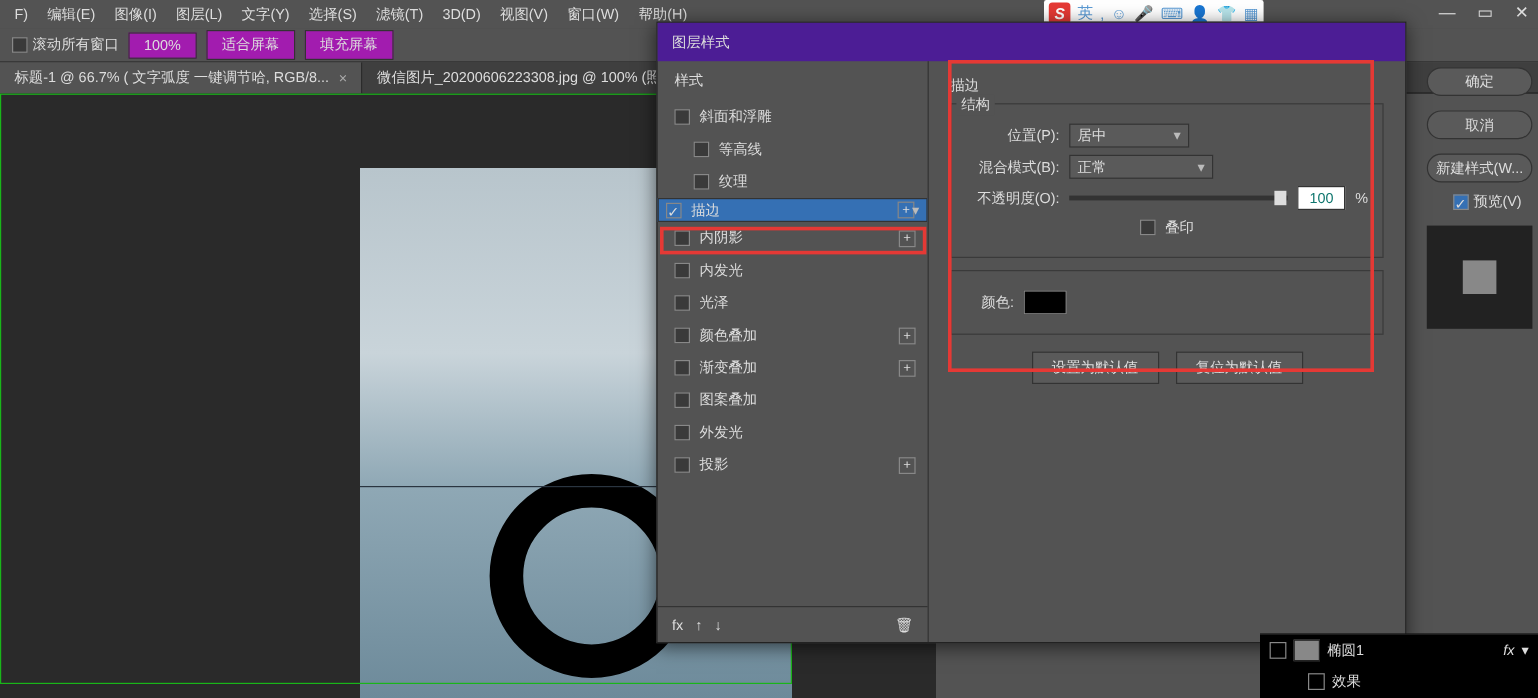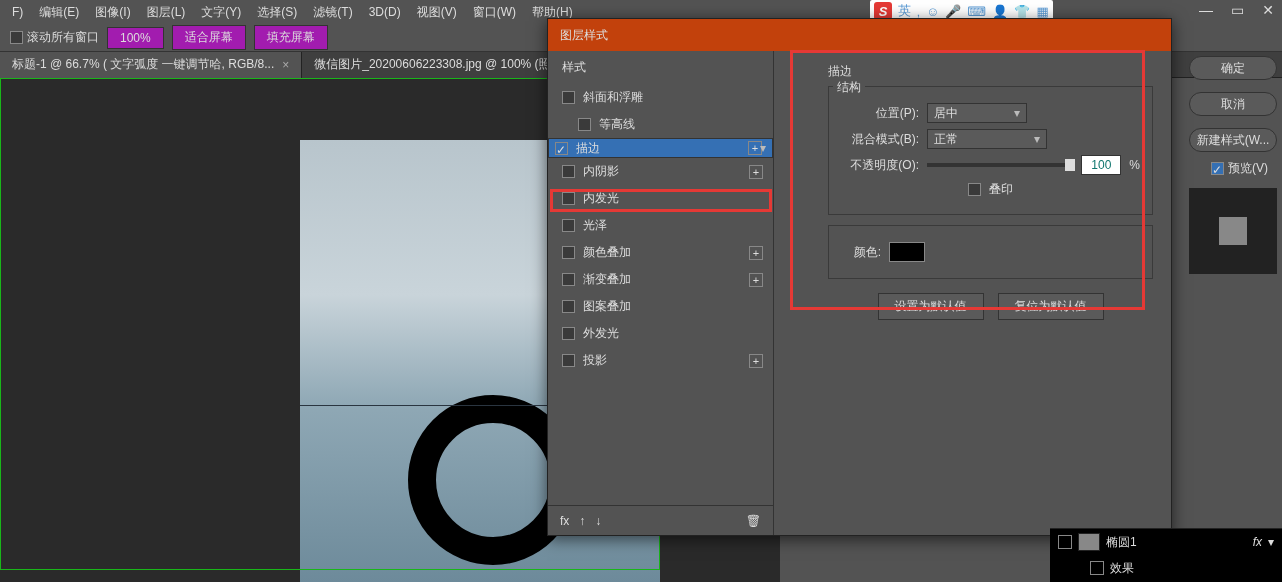--- a/index.html
+++ b/index.html
@@ -18,22 +18,22 @@
 .tabs{height:26px;background:#3f3f3f;display:flex;align-items:center;border-bottom:1px solid #222;}
 .tab{padding:0 12px;height:26px;display:flex;align-items:center;gap:8px;background:#3f3f3f;border-right:1px solid #222;}
 .tab.active{background:#535353;}
 .tab .x{color:#aaa;}
 .canvas-area{position:absolute;left:0;top:78px;width:780px;height:504px;background:#2a2a2a;}
 .image{position:absolute;left:300px;top:62px;width:360px;height:442px;background:linear-gradient(to bottom,#b8c5cc 0%,#c9d4da 35%,#8fa8b5 60%,#6d8a9a 100%);}
 .image::after{content:"";position:absolute;left:0;right:0;top:60%;height:1px;background:#2a3540;}
 .circle{position:absolute;left:108px;top:255px;width:170px;height:170px;border:28px solid #000;border-radius:50%;}
 .canvas-border{position:absolute;left:0;top:78px;width:660px;height:492px;border:1px solid #19b619;pointer-events:none;}
 .dialog{position:absolute;left:547px;top:18px;width:625px;height:518px;background:#535353;border:1px solid #222;box-shadow:0 3px 15px rgba(0,0,0,0.6);}
-.dlg-title{height:32px;background:#c2410c;display:flex;align-items:center;padding:0 12px;color:#ddd;}
-.dlg-body{display:flex;height:484px;gap:36px;}
+.dlg-title{height:32px;background:#4c1d95;display:flex;align-items:center;padding:0 12px;color:#ddd;}
+.dlg-body{display:flex;height:484px;}
 .styles-col{width:226px;border-right:1px solid #333;display:flex;flex-direction:column;}
 .styles-hdr{padding:8px 14px;color:#ddd;}
 .style-row{display:flex;align-items:center;padding:5px 14px;gap:8px;position:relative;}
 .style-row.sel{background:#3570b4;}
 .style-row .plus{position:absolute;right:10px;width:14px;height:14px;border:1px solid #888;display:flex;align-items:center;justify-content:center;font-size:11px;}
 .styles-foot{margin-top:auto;height:30px;display:flex;align-items:center;padding:0 12px;gap:10px;color:#999;border-top:1px solid #333;}
 .styles-foot .r{margin-left:auto;}
 .settings-col{flex:1;padding:12px 18px;}
 .fieldset{border:1px solid #3a3a3a;padding:10px 12px;margin-bottom:10px;position:relative;}
 .fieldset .legend{position:absolute;top:-8px;left:4px;background:#535353;padding:0 4px;}
@@ -123,20 +123,24 @@
     <div class="styles-col">
       <div class="styles-hdr">样式</div>
       <div class="style-row">
           <div class="chkbox"></div>
           <span>斜面和浮雕</span>
         </div>
       <div class="style-row" style="padding-left:30px">
           <div class="chkbox"></div>
           <span>等高线</span>
         </div>
+      <div class="style-row" style="padding-left:30px">
+          <div class="chkbox"></div>
+          <span>纹理</span>
+        </div>
       <div class="style-row sel">
           <div class="chkbox" style="background:#3570b4">✓</div>
           <span>描边</span>
           <div class="plus">+</div>
         </div>
       <div class="style-row">
           <div class="chkbox"></div>
           <span>内阴影</span>
           <div class="plus">+</div>
         </div>

